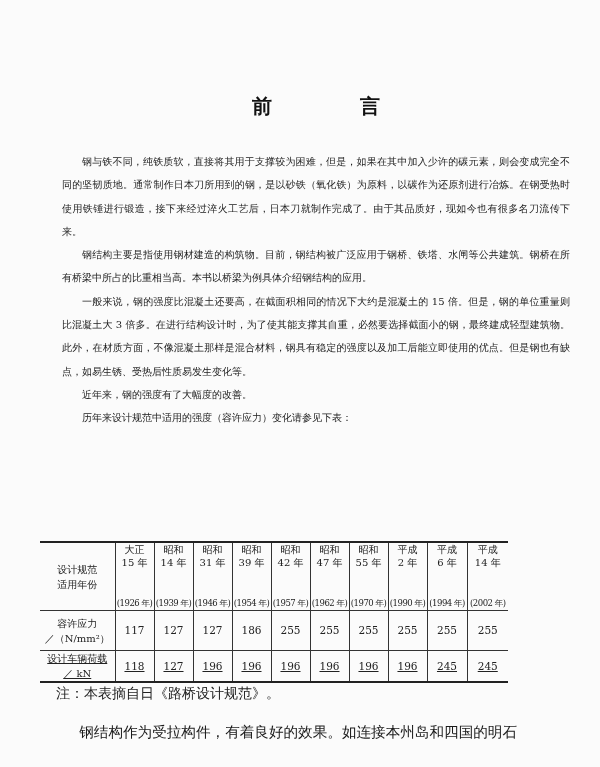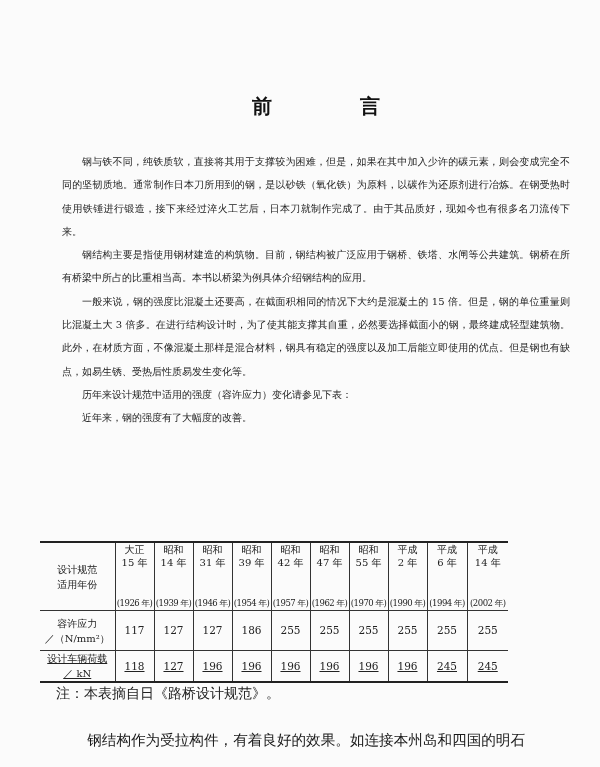--- a/index.html
+++ b/index.html
@@ -31,34 +31,34 @@
   table td:last-child { border-right: none; }
   table tr.head { border-top: 2px solid #222; height: 56px; }
   table tr.r1 { border-top: 1px solid #333; height: 40px; }
   table tr.r2 { border-top: 1px solid #333; border-bottom: 2px solid #222; height: 27px; text-decoration: underline; }
   .hdr-label { font-size: 10px; line-height: 15px; }
   .era { font-size: 10px; line-height: 13px; }
   .yr { font-size: 8.5px; line-height: 13px; white-space: nowrap; letter-spacing: -0.5px; margin-top: 28px; }
   .num { font-size: 10.5px; }
   .note { position: absolute; left: 56px; top: 685px; font-size: 14px; color: #222; }
   .tail { position: absolute; left: 46px; top: 716px; width: 508px; font-size: 14.6px; line-height: 23px; }
-  .tail p { margin: 12px; text-indent: 2em; }
+  .tail p { margin: 4px; text-indent: 2em; }
 </style>
 </head>
 <body>
 
 <div class="page">
   <div class="title">前　言</div>
 
   <div class="body-text">
     <p>钢与铁不同，纯铁质软，直接将其用于支撑较为困难，但是，如果在其中加入少许的碳元素，则会变成完全不同的坚韧质地。通常制作日本刀所用到的钢，是以砂铁（氧化铁）为原料，以碳作为还原剂进行冶炼。在钢受热时使用铁锤进行锻造，接下来经过淬火工艺后，日本刀就制作完成了。由于其品质好，现如今也有很多名刀流传下来。</p>
     <p>钢结构主要是指使用钢材建造的构筑物。目前，钢结构被广泛应用于钢桥、铁塔、水闸等公共建筑。钢桥在所有桥梁中所占的比重相当高。本书以桥梁为例具体介绍钢结构的应用。</p>
     <p>一般来说，钢的强度比混凝土还要高，在截面积相同的情况下大约是混凝土的 15 倍。但是，钢的单位重量则比混凝土大 3 倍多。在进行结构设计时，为了使其能支撑其自重，必然要选择截面小的钢，最终建成轻型建筑物。此外，在材质方面，不像混凝土那样是混合材料，钢具有稳定的强度以及加工后能立即使用的优点。但是钢也有缺点，如易生锈、受热后性质易发生变化等。</p>
+    <p>近年来，钢的强度有了大幅度的改善。</p>
     <p>历年来设计规范中适用的强度（容许应力）变化请参见下表：</p>
-    <p>近年来，钢的强度有了大幅度的改善。</p>
   </div>
 
   <div class="table-wrap">
     <table>
       <colgroup>
         <col style="width:75px">
         <col style="width:39px">
           <col style="width:39px">
           <col style="width:39px">
           <col style="width:39px">

